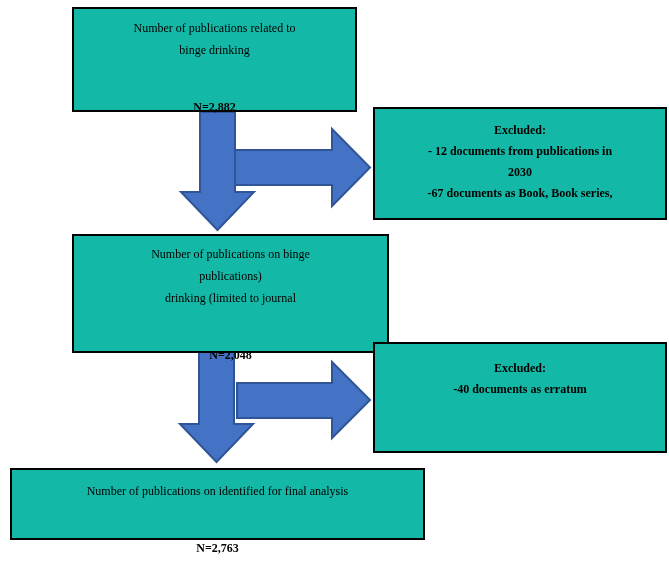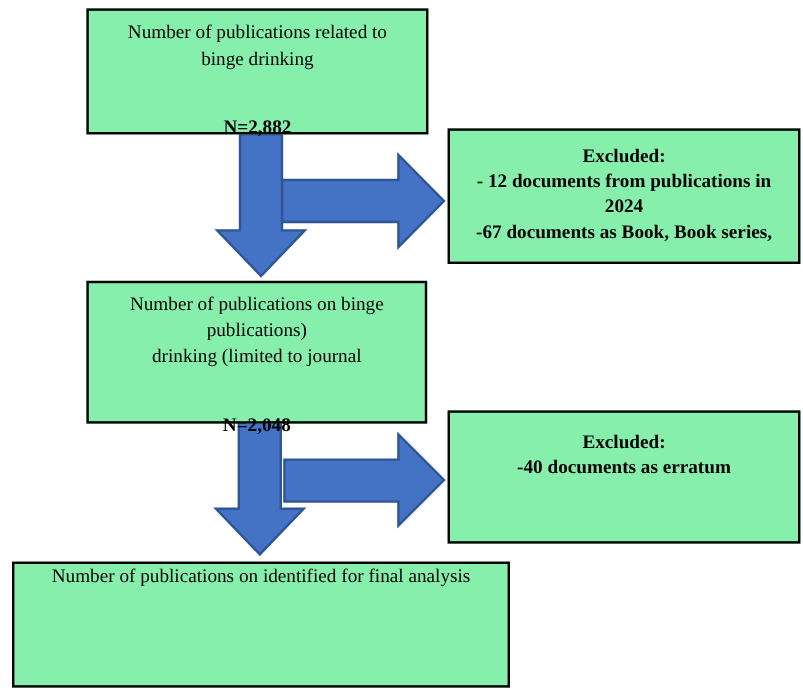--- a/index.html
+++ b/index.html
@@ -19,39 +19,39 @@
   .arrow-layer {
     position: absolute;
     left: 0;
     top: 0;
     z-index: 0;
   }
   .flow-box {
     position: absolute;
     box-sizing: border-box;
     border: 2px solid #000000;
-    background: #86efac;
+    background: #14b8a6;
     text-align: center;
     z-index: 1;
-    font-size: 16px;
+    font-size: 12px;
     line-height: 22px;
   }
   .flow-box .count {
     font-weight: bold;
     margin-top: 35px;
   }
   .excluded-box {
     font-weight: bold;
     line-height: 21px;
   }
   #box-initial   { left: 72px;  top: 7px;   width: 285px; height: 105px; padding-top: 8px; }
   #box-excluded1 { left: 373px; top: 107px; width: 294px; height: 113px; padding-top: 11px; }
-  #box-journal   { left: 72px;  top: 234px; width: 284px; height: 119px; padding-top: 7px; }
+  #box-journal   { left: 72px;  top: 234px; width: 317px; height: 119px; padding-top: 7px; }
   #box-excluded2 { left: 373px; top: 342px; width: 294px; height: 111px; padding-top: 14px; }
-  #box-final     { left: 10px;  top: 468px; width: 415px; height: 105px;  }
+  #box-final     { left: 10px;  top: 468px; width: 415px; height: 72px;  padding-top: 10px; }
 </style>
 </head>
 <body>
 
 <div class="canvas">
 
   <svg class="arrow-layer" width="669" height="581" viewBox="0 0 669 581">
 
     <polygon stroke-width="2" points="235,150 332,150 332,129 370,167.5 332,206 332,185 235,185" fill="#4472C4" stroke="#2F5597"></polygon>
     <polygon stroke-width="2" points="200,112 235,112 235,192 254,192 217.5,230 181,192 200,192" fill="#4472C4" stroke="#2F5597"></polygon>
@@ -62,33 +62,34 @@
 
   <div class="flow-box" id="box-initial">
     <div>Number of publications related to</div>
     <div>binge drinking</div>
     <div class="count">N=2,882</div>
   </div>
 
   <div class="flow-box excluded-box" id="box-excluded1">
     <div>Excluded:</div>
     <div>- 12 documents from publications in</div>
-    <div>2024</div>
+    <div>2030</div>
     <div>-67 documents as Book, Book series,</div>
   </div>
 
   <div class="flow-box" id="box-journal">
     <div>Number of publications on binge</div>
     <div>publications)</div>
     <div>drinking (limited to journal</div>
     <div class="count">N=2,048</div>
   </div>
 
   <div class="flow-box excluded-box" id="box-excluded2">
     <div>Excluded:</div>
     <div>-40 documents as erratum</div>
   </div>
 
   <div class="flow-box" id="box-final">
     <div>Number of publications on identified for final analysis</div>
+    <div class="count">N=2,763</div>
   </div>
 
 </div>
 
 </body></html>

